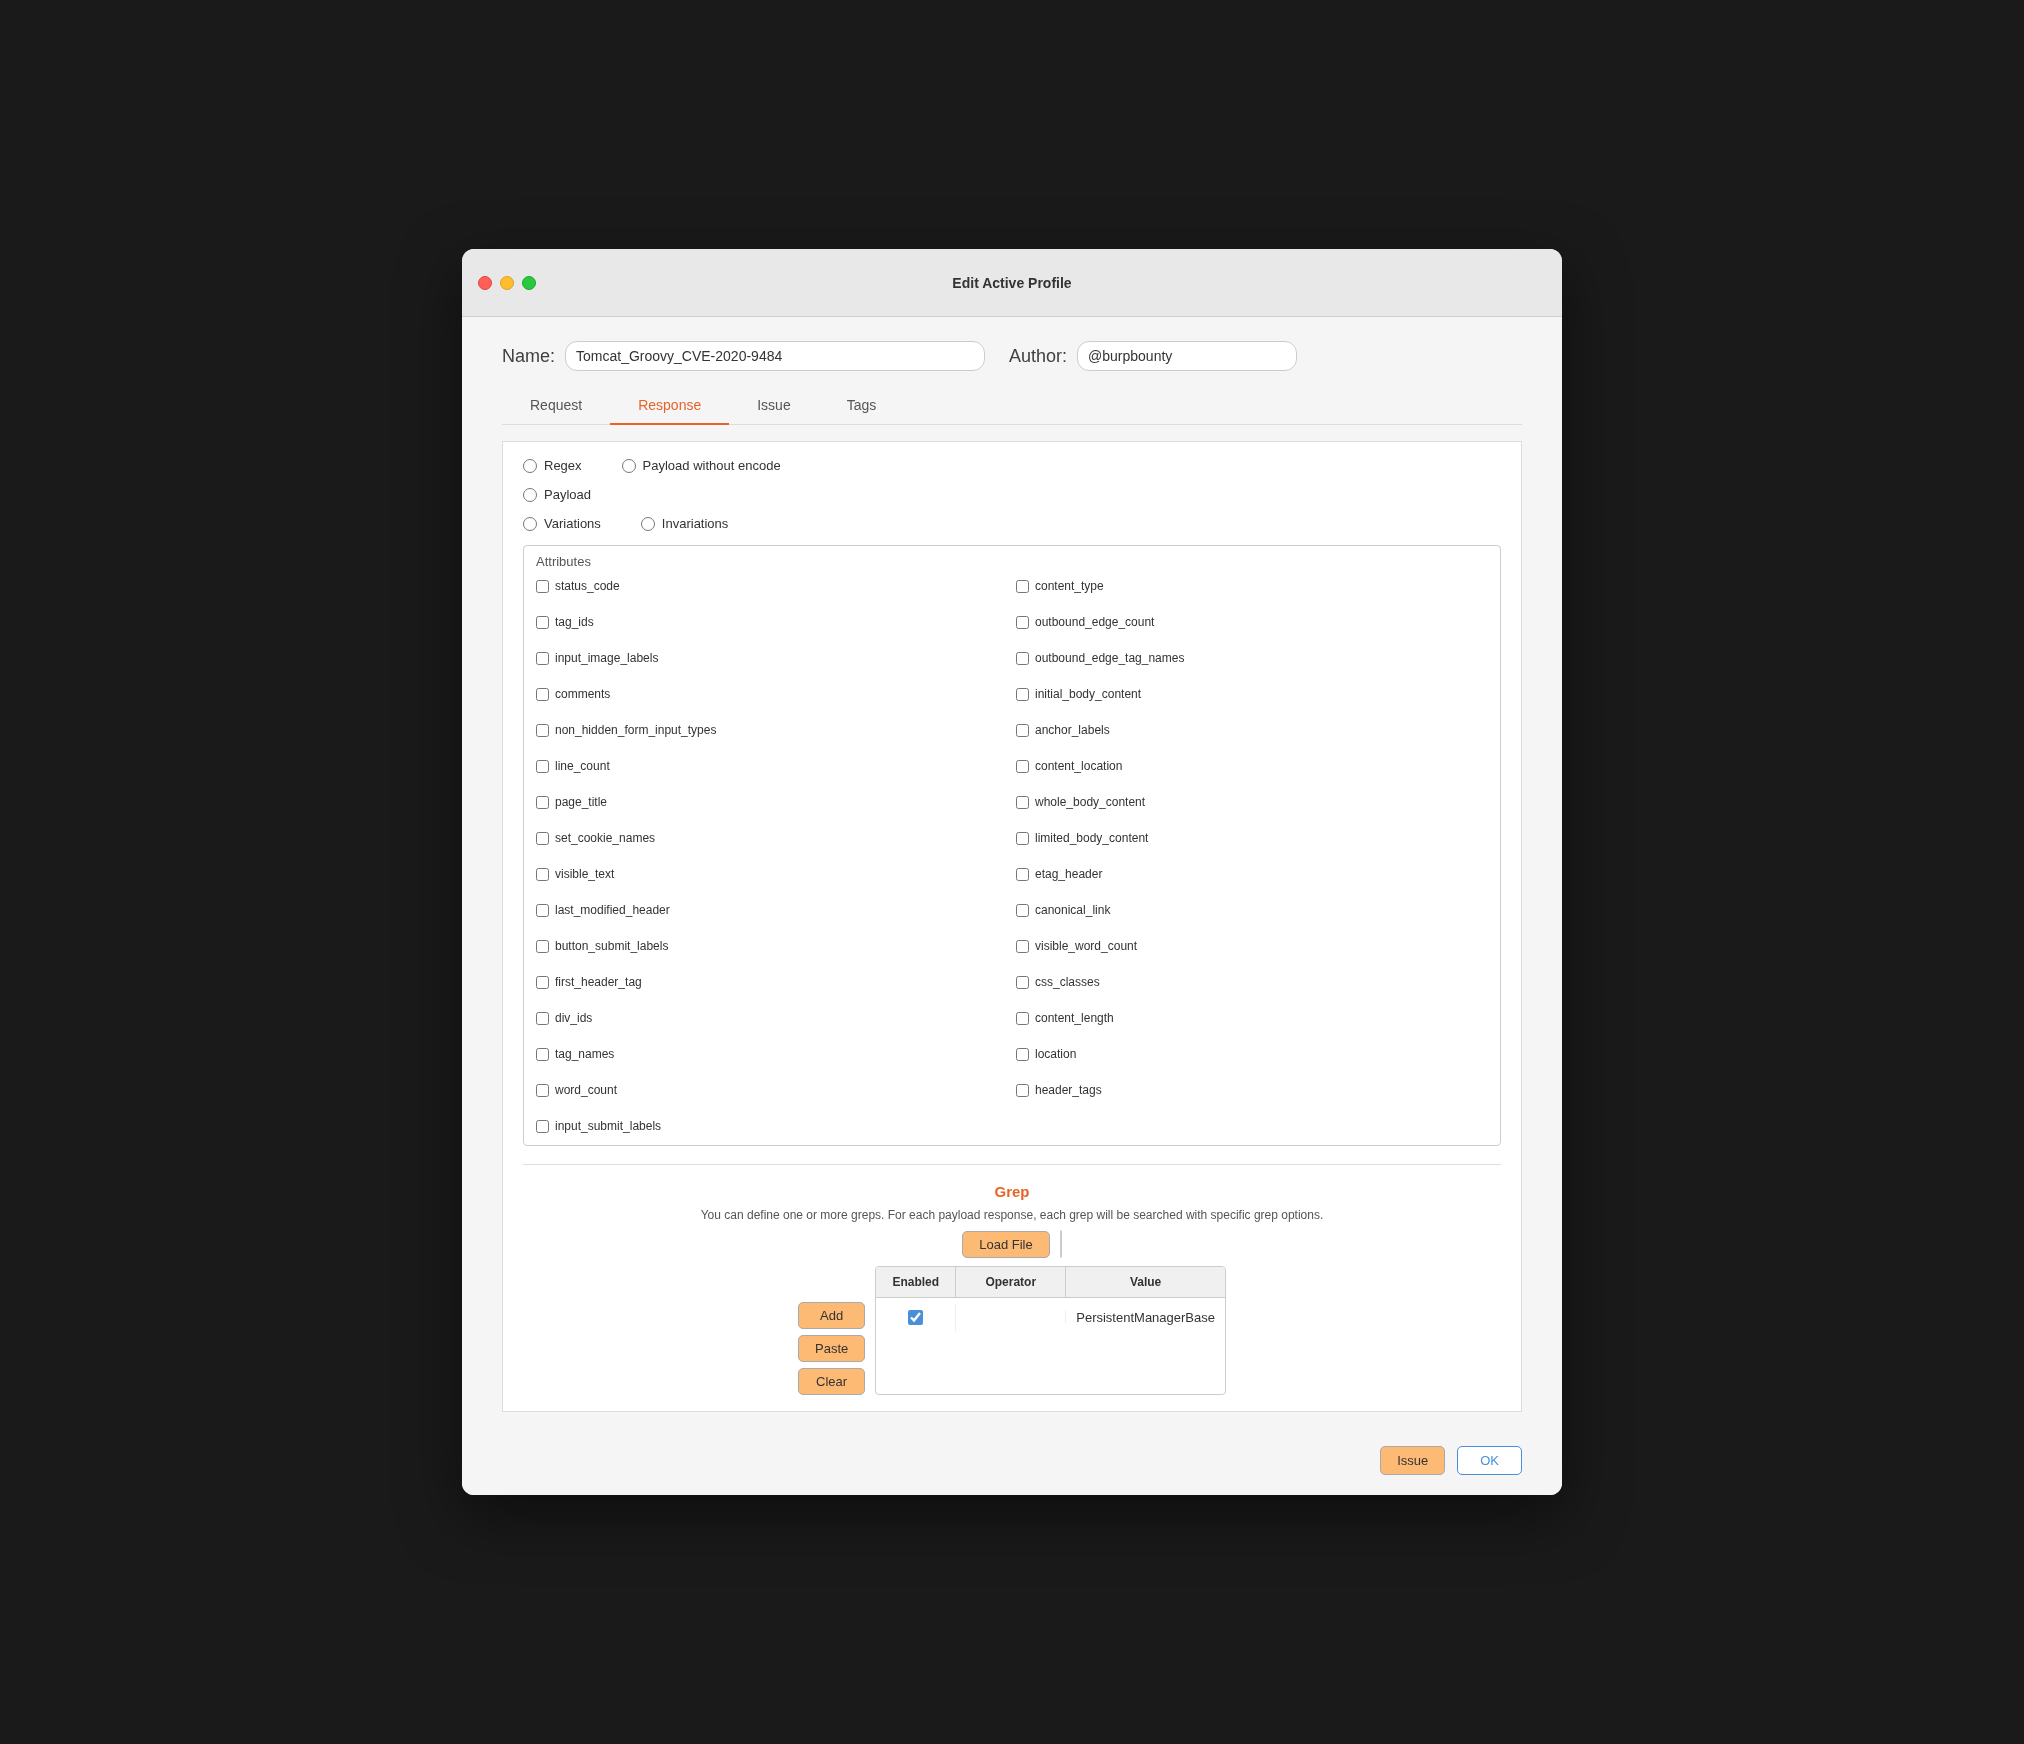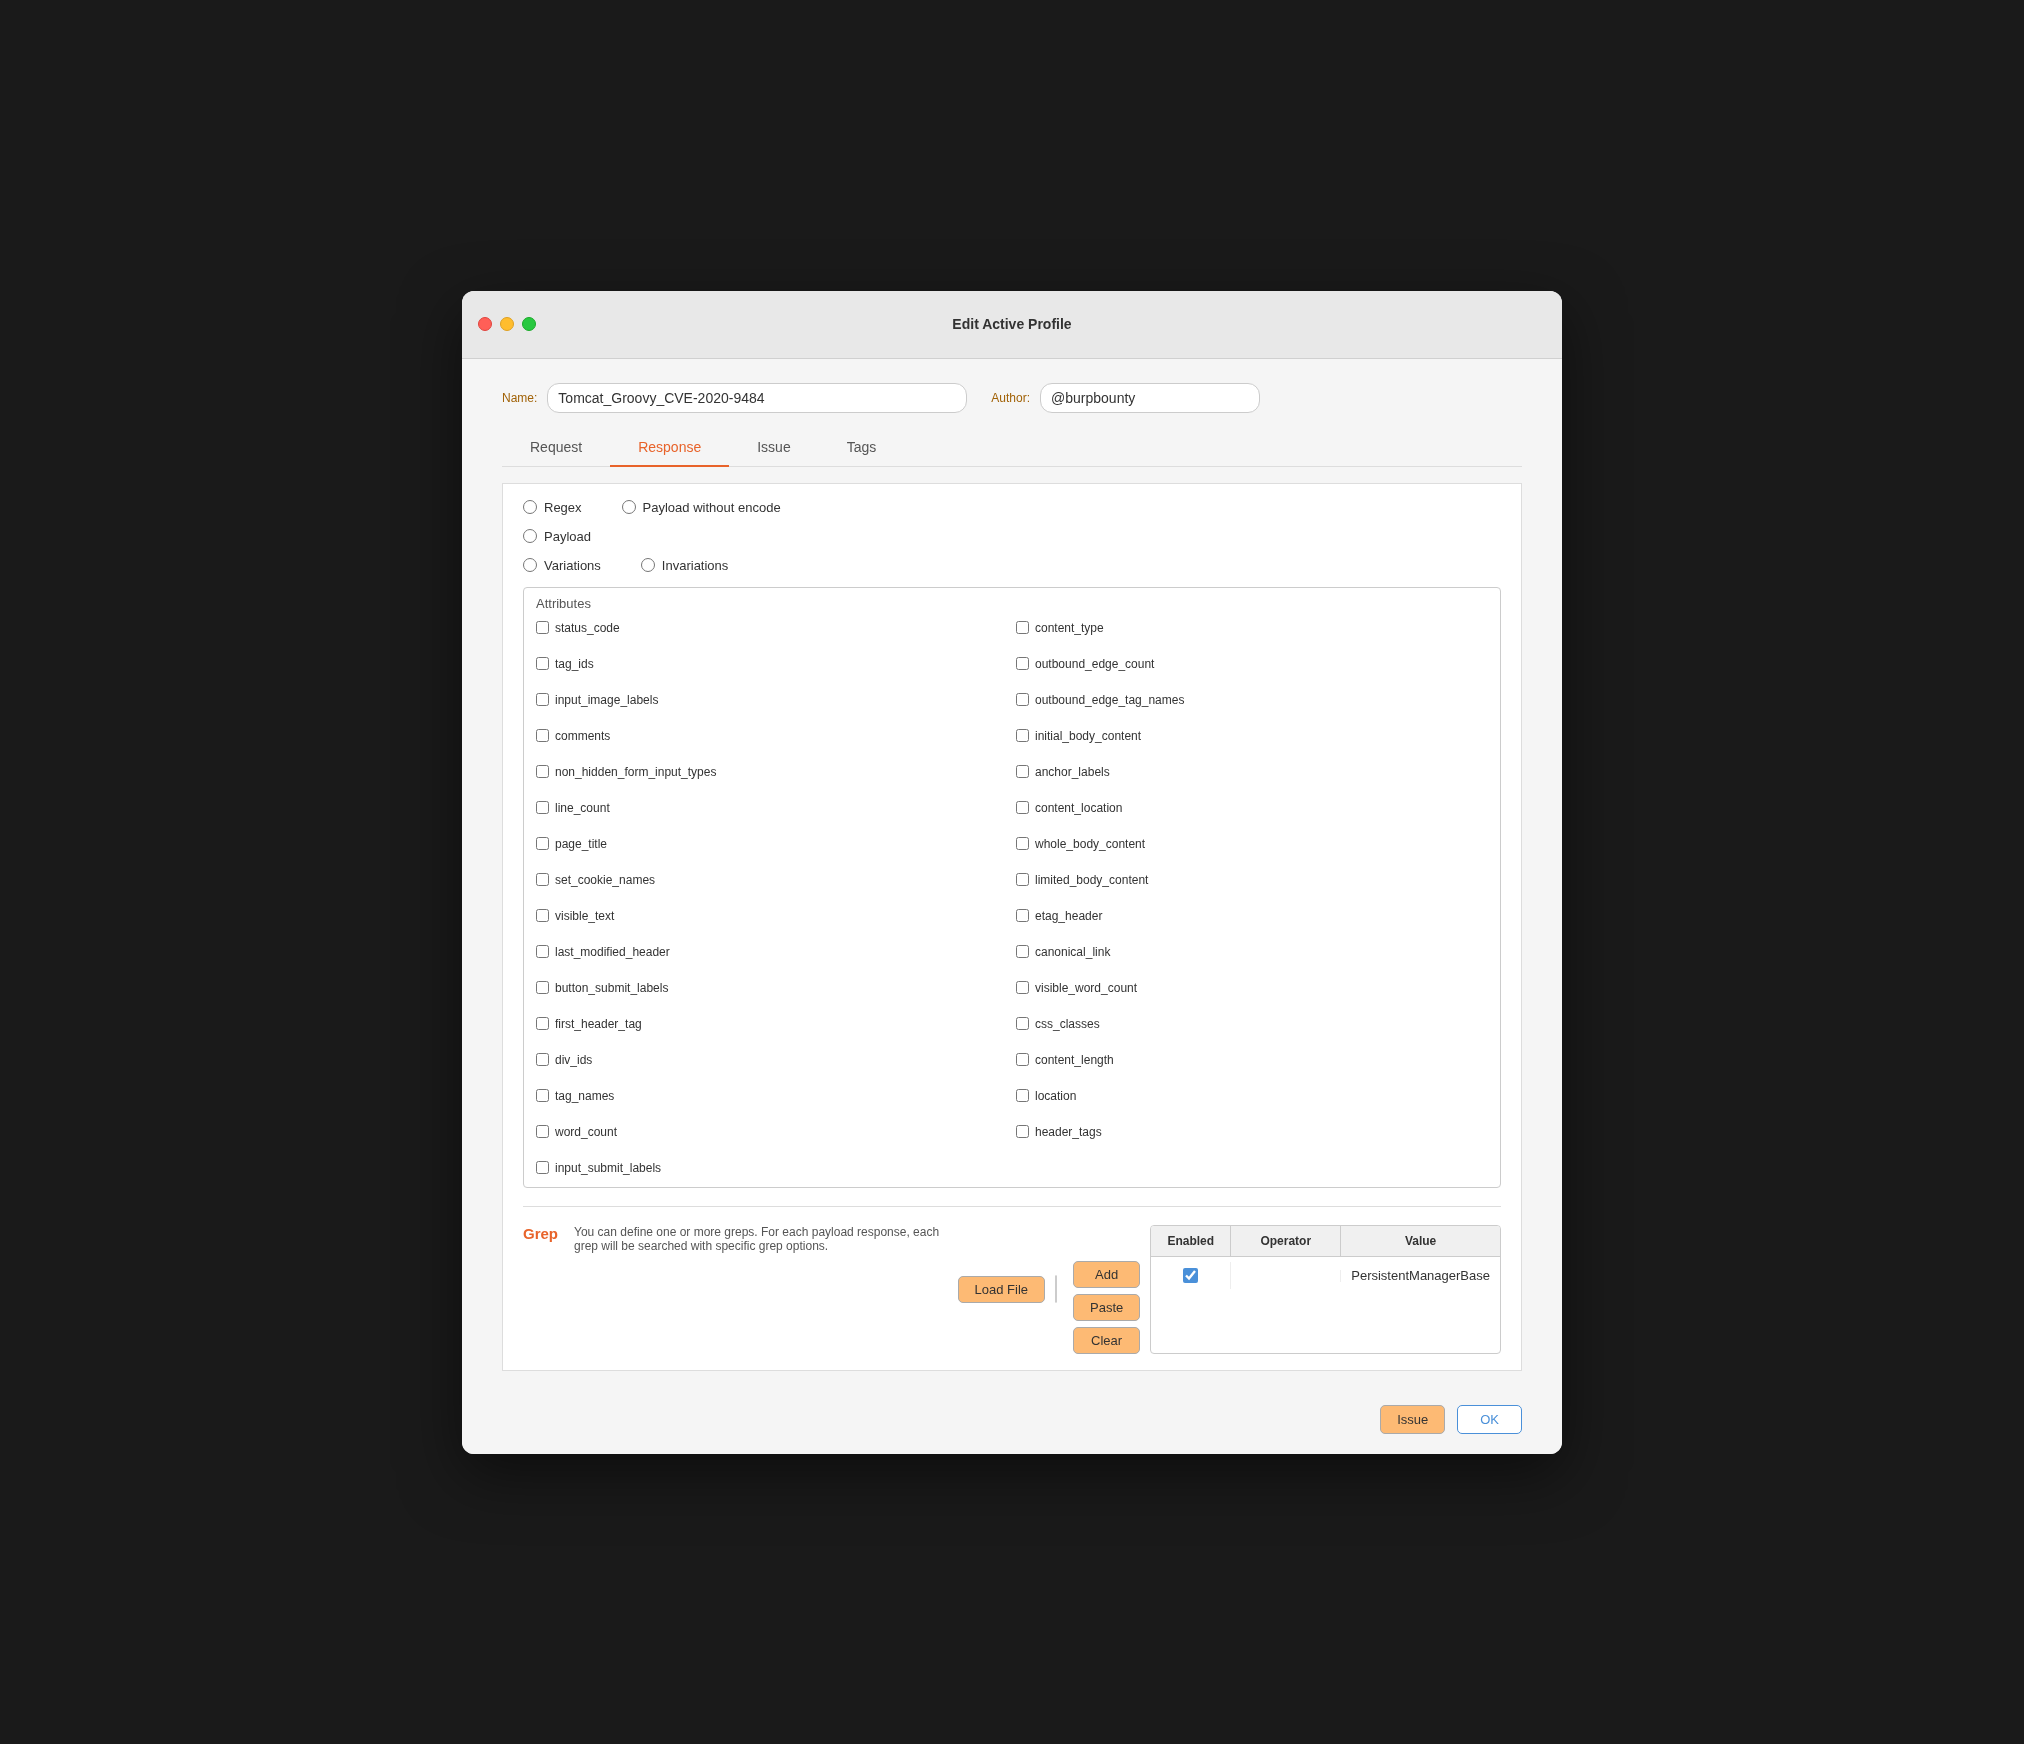--- a/index.html
+++ b/index.html
@@ -63,23 +63,23 @@
       display: flex;
       align-items: center;
       gap: 24px;
     }
     .field-group {
       display: flex;
       align-items: center;
       gap: 10px;
     }
     .field-label {
-      font-size: 12px;
+      font-size: 18px;
       font-weight: 500;
-      color: #a16207;
+      color: #404040;
       white-space: nowrap;
     }
     .text-input {
       border: 1px solid #ccc;
       border-radius: 12px;
       padding: 6px 10px;
       font-size: 14px;
       color: #333;
       background: white;
       outline: none;
@@ -162,22 +162,23 @@
       cursor: pointer;
     }
     .checkbox-item input[type="checkbox"] {
       width: 13px;
       height: 13px;
       cursor: pointer;
       accent-color: #4a90d9;
     }
     .grep-section {
       display: flex;
-      flex-direction: row;
-      gap: 16px;
+      flex-direction: column;
+      gap: 8px;
+      align-items: center;
     }
     .grep-title {
       font-size: 15px;
       font-weight: 700;
       color: #e8632a;
     }
     .grep-desc {
       font-size: 12px;
       color: #555;
     }

